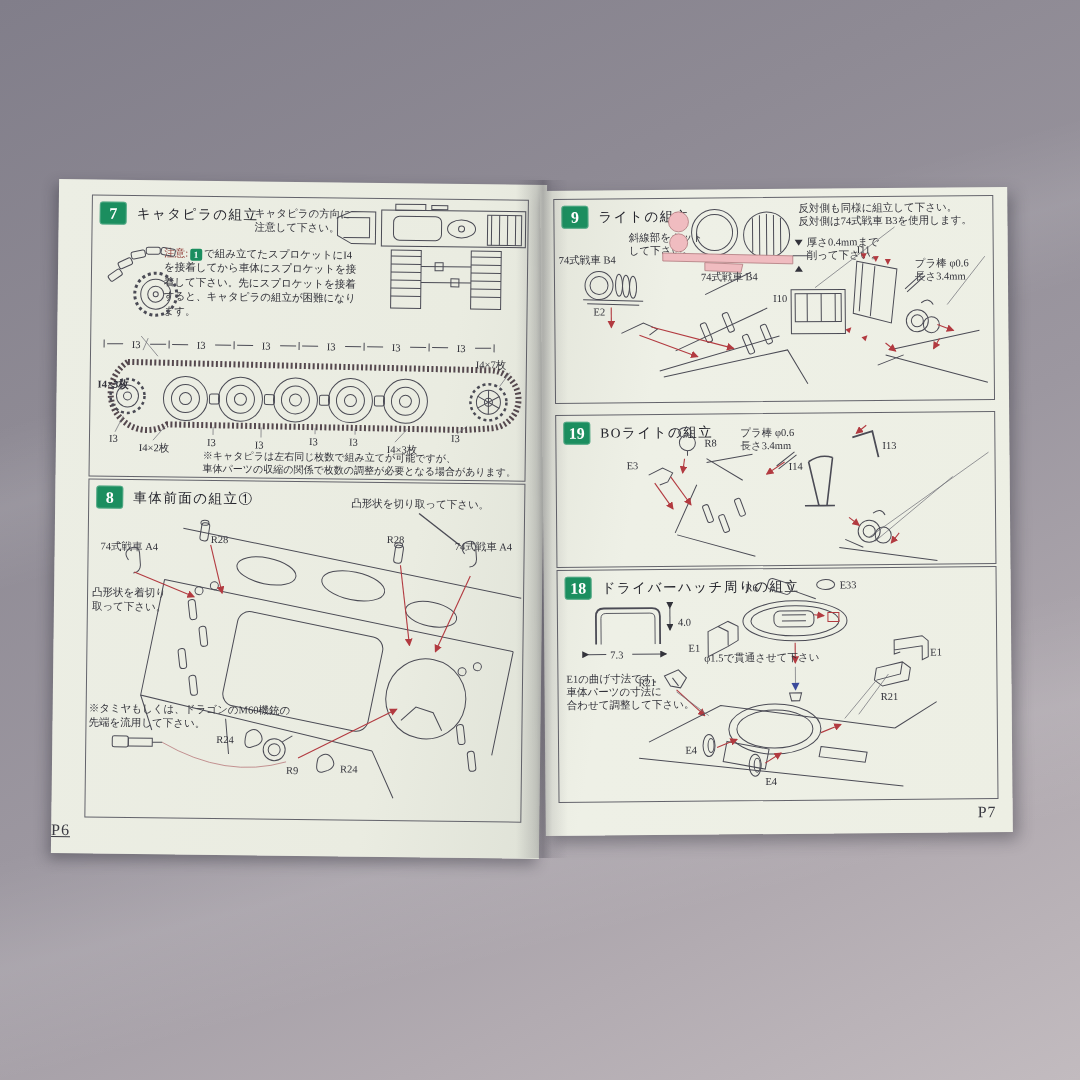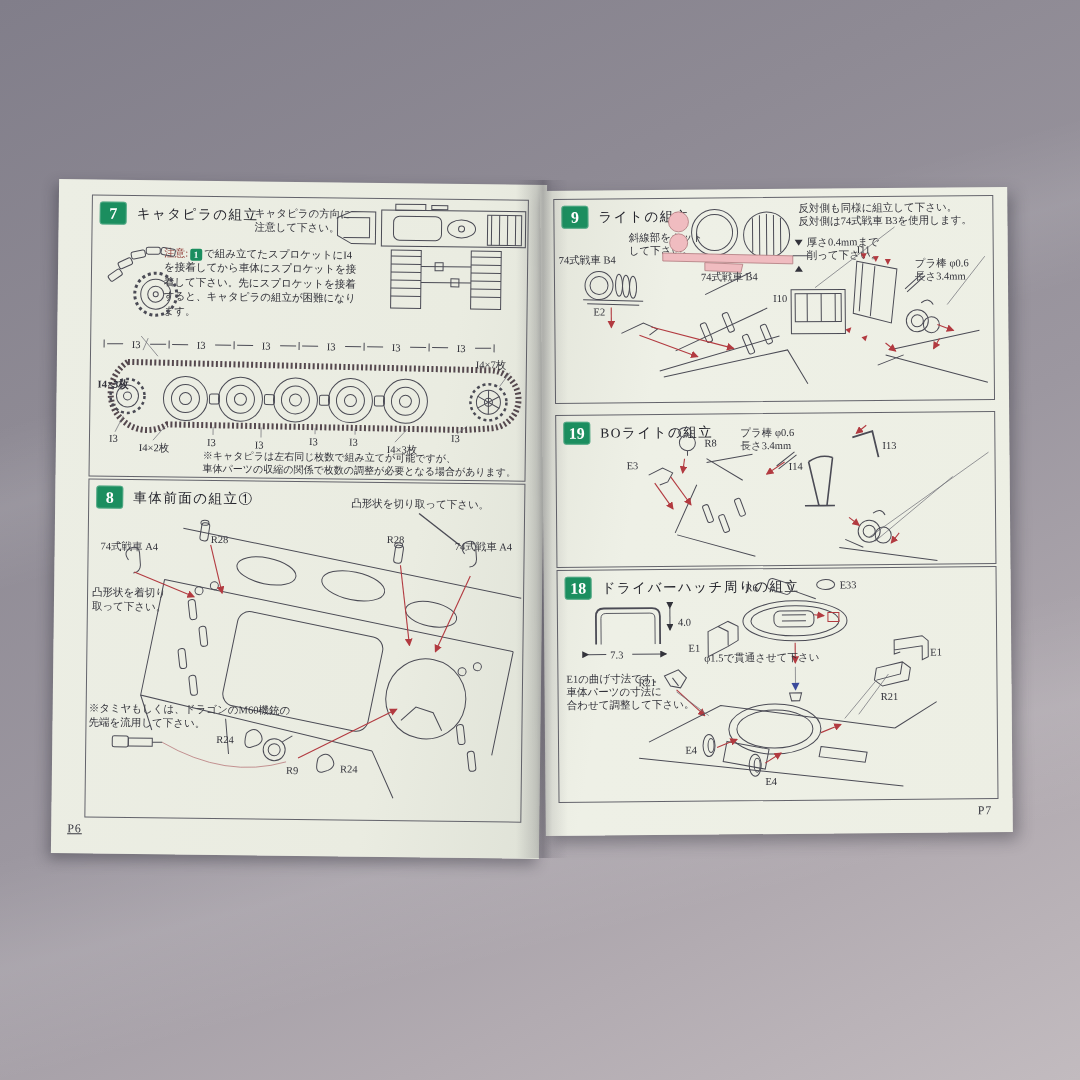--- a/index.html
+++ b/index.html
@@ -23,21 +23,21 @@
   .box{position:absolute;border:1px solid #63636b;}
   .badge{position:absolute;left:7px;top:6px;width:27px;height:23px;border-radius:3px;
       background:var(--green,#1b8e5f);color:#fff;font-weight:bold;font-size:16px;
       display:flex;align-items:center;justify-content:center;box-shadow:inset 0 0 0 1px rgba(255,255,255,.25);}
   .step-title{position:absolute;left:44px;top:9px;font-size:13.5px;color:#23232b;letter-spacing:1.5px;white-space:nowrap;}
   .lbl{position:absolute;font-size:10.5px;color:#33333b;white-space:nowrap;line-height:1.3;}
   .mini-badge{display:inline-flex;align-items:center;justify-content:center;width:12px;height:12px;
       border-radius:2px;background:var(--green,#1b8e5f);color:#fff;font-size:9px;font-weight:bold;margin:0 2px;vertical-align:-1px;}
   .caution{position:absolute;left:72px;top:50px;width:196px;font-size:10.5px;color:#2e2e36;line-height:1.38;}
   .caution-word{color:#93403c;font-family:Liberation Serif, serif;}
-  .pageno{position:absolute;font-size:12px;color:#3a3a42;letter-spacing:1px;}
+  .pageno{position:absolute;font-size:16px;color:#3a3a42;letter-spacing:1px;}
   svg{position:absolute;overflow:visible;}
   svg text{font-size:10.5px;fill:#33333b;font-family:"Liberation Serif",serif;}
   svg .ln{stroke:#4b4b55;stroke-width:1;fill:none;}
   svg .thin{stroke:#6b6b74;stroke-width:.7;fill:none;}
   svg .red{stroke:var(--red,#b23a40);stroke-width:1.1;fill:none;}
   svg .pink{fill:var(--pink,#f0bcc0);stroke:#b07a7e;stroke-width:.8;}
   svg .bold{font-weight:bold;}
 </style>
 </head>
 <body>
@@ -235,21 +235,21 @@
         <g class="ln">
           <path d="M160,252 q8,-8 14,0 q5,8 -4,12 l-6,2 q-8,1 -4,-14"></path>
           <circle cx="188" cy="268" r="11"></circle>
             <circle cx="188" cy="268" r="6"></circle>
             <path d="M196,260 l10,-6"></path>
           <path d="M232,276 q8,-8 14,0 q5,8 -4,12 l-6,2 q-8,1 -4,-14"></path>
         </g>
       </svg>
     </div>
 
-    <div class="pageno" style="left:16px;top:642px;text-decoration:underline;">P6</div>
+    <div class="pageno" style="left:0;top:642px;text-decoration:underline;">P6</div>
   </div>
 
   <div class="page page-right">
 
     <div class="box" style="left:13px;top:8px;width:438px;height:203px;">
       <div class="badge">9</div>
       <div class="step-title">ライトの組立</div>
       <svg style="left:0;top:0;" width="438" height="203" viewBox="0 0 438 203">
         <defs>
           <marker id="m9r" markerWidth="7" markerHeight="7" refX="6" refY="3.5" orient="auto">

